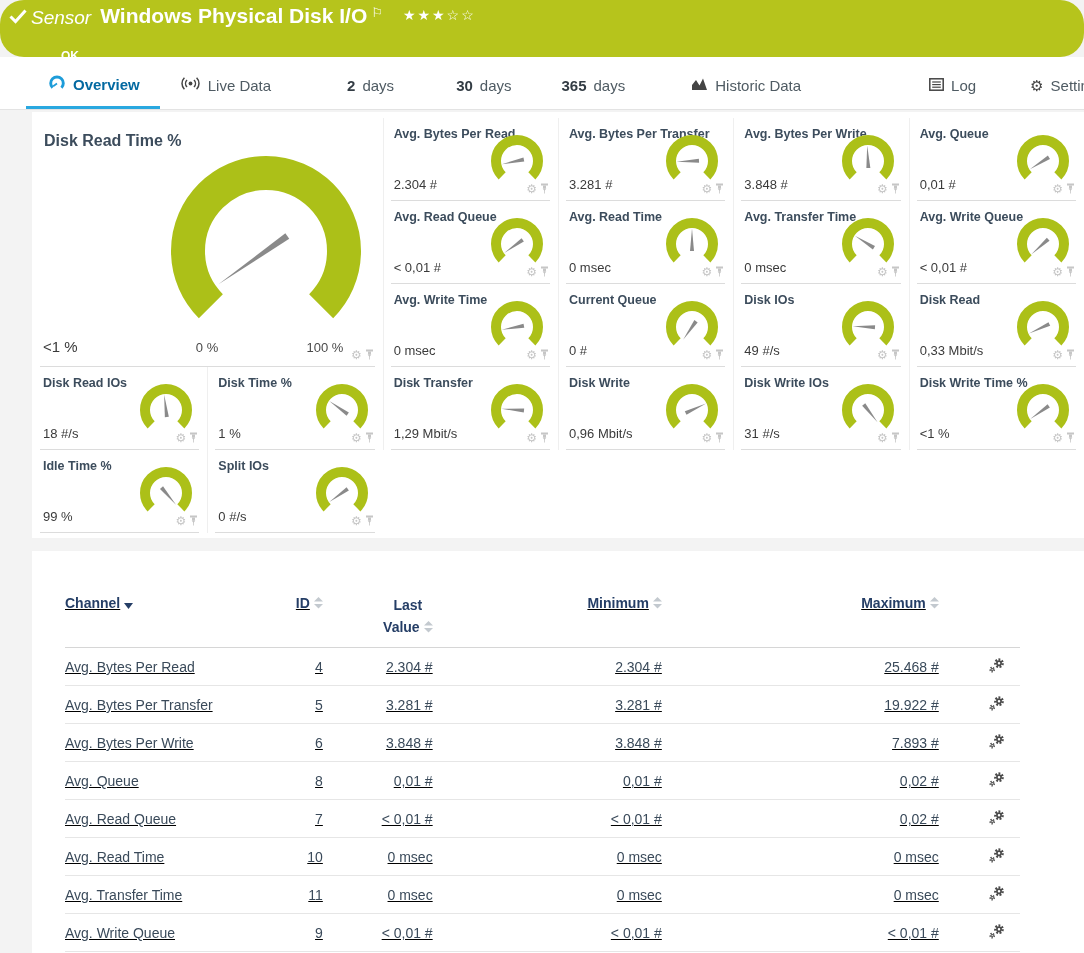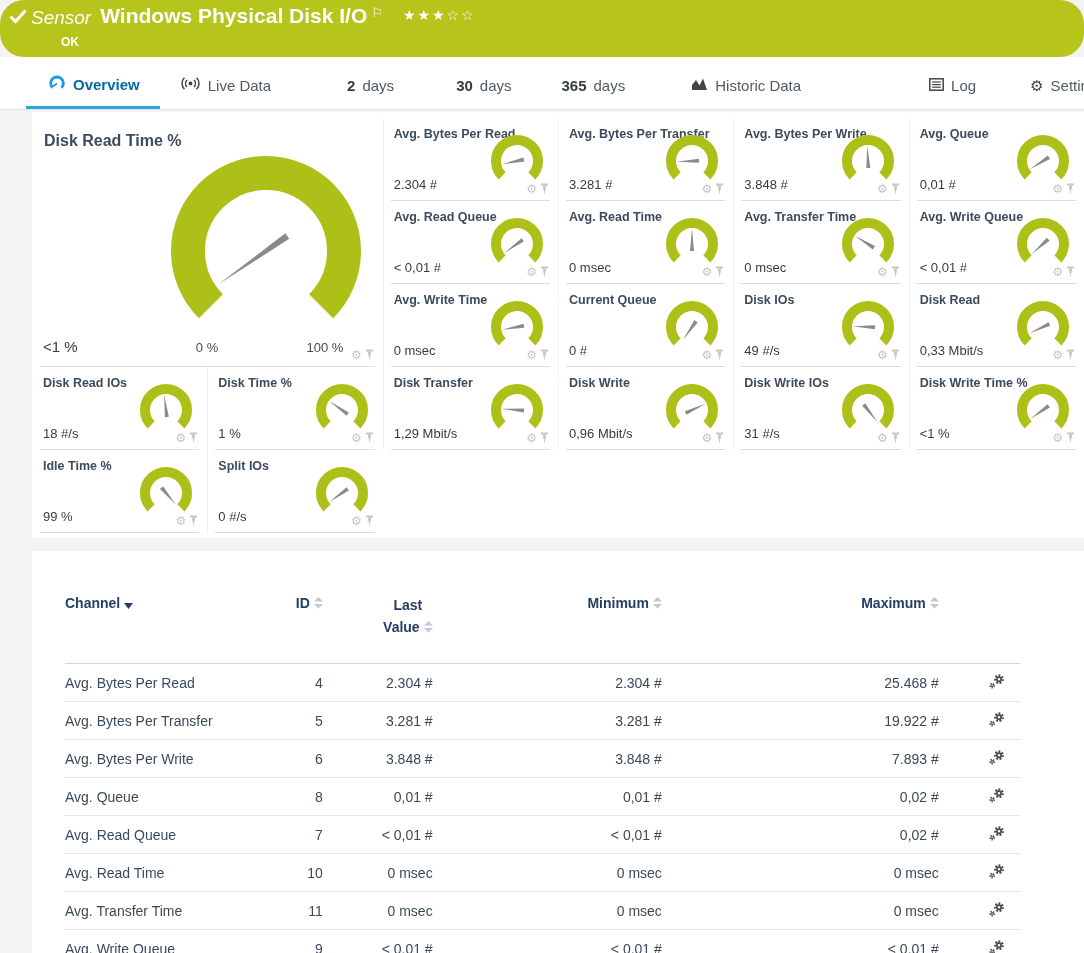--- a/index.html
+++ b/index.html
@@ -7,37 +7,37 @@
   body { background:#f3f3f3; font-family:"Liberation Sans", sans-serif; position:relative; }
 
   
   .topbar { height:57px; background:#b6c41c; color:#fff; position:relative;border-radius:24px; }
   .check-icon { position:absolute; left:9px; top:9px; }
   .title-row { position:absolute; left:31px; top:4px; display:flex; align-items:flex-start; white-space:nowrap; }
   .kind { font-style:italic; font-size:19px; margin:3px 9px 0 0; }
   .sensor-title { font-size:21px; font-weight:bold; }
   .flag { font-size:13px; margin:1px 0 0 4px; }
   .stars { font-size:14px; letter-spacing:2px; margin:3px 0 0 20px; }
-  .ok { position:absolute; left:61px; top:35px; font-size:12px; font-weight:bold; }
+  .ok { position:absolute; left:61px; top:49px; font-size:12px; font-weight:bold; }
 
   
   .tabbar { height:53px; background:#fff; display:flex; align-items:flex-end; padding-left:42px; border-bottom:1px solid #e3e3e3; }
   .tab { display:flex; align-items:center; gap:7px; font-size:15px; color:#4f5b63; padding:0 6px 15px; position:relative; cursor:pointer; white-space:nowrap; }
   .tab .strong { font-weight:bold; color:#333c44; }
   .tab .strong:empty { display:none; }
   .tab.active { color:#0369a1; font-weight:bold; }
   .tab.active::after { content:""; position:absolute; left:-16px; right:-14px; bottom:0; height:3px; background:#29a8e0; }
   .tab:nth-child(1){margin-right:28px} .tab:nth-child(2){margin-right:64px}
   .tab:nth-child(3){margin-right:50px} .tab:nth-child(4){margin-right:38px}
   .tab:nth-child(5){margin-right:54px} .tab:nth-child(6){margin-right:116px}
   .tab:nth-child(7){margin-right:42px}
   .gear-glyph { font-size:15px; color:#444; line-height:1; }
 
   
-  .content { padding-left:32px; }
+  .content { padding-left:32px;text-decoration:underline; }
   .panel { background:#fff; }
   .panel.gauges { margin-top:2px; height:426px; padding-top:6px; }
   .tiles { display:grid; grid-template-columns:repeat(6,1fr); grid-auto-rows:83px; }
   .tile { position:relative; }
   .tile::after { content:""; position:absolute; left:8px; right:8px; bottom:0; border-bottom:1px solid #dcdcdc; }
   .tiles > .tile:not(:nth-child(14)):not(:nth-child(20)):not(.big) { box-shadow: inset 1px 0 0 #efefef; }
   .tile-title { position:absolute; left:11px; top:9px; font-size:12.5px; font-weight:bold; color:#3c4c5c; white-space:nowrap; }
   .tile .gauge { position:absolute; right:13px; top:15px; }
   .tile-value { position:absolute; left:11px; bottom:9px; font-size:13px; color:#3a3a3a; white-space:nowrap; }
   .tile-icons { position:absolute; right:9px; bottom:3px; display:flex; gap:3px; align-items:center; color:#c6c6c6; }
@@ -45,21 +45,21 @@
   .tile.big { grid-column:1/3; grid-row:1/4; }
   .big .tile-title { font-size:16px; top:14px; left:12px; }
   .big .gauge { left:116px; top:31px; right:auto; }
   .big .tile-value { font-size:15px; bottom:12px; }
   .glabel { position:absolute; width:60px; text-align:center; top:222px; font-size:13px; color:#4a4a4a; }
   .glabel.zero { left:145px; } .glabel.hundred { left:263px; }
 
   
   .panel.table { margin-top:13px; height:402px; padding:44px 64px 0 33px; overflow:hidden; }
   table { width:100%; border-collapse:collapse; table-layout:fixed; }
-  th { font-size:14px; color:#253e66; text-align:right; vertical-align:top; font-weight:bold; padding-bottom:24px; border-bottom:1px solid #d6d6d6; cursor:pointer; }
+  th { font-size:14px; color:#253e66; text-align:right; vertical-align:top; font-weight:bold; padding-bottom:8px; border-bottom:1px solid #d6d6d6; cursor:pointer; }
   th.col-channel { text-align:left; }
   th.col-gear { cursor:default; }
   .hdr-stack { display:inline-block; text-align:center; line-height:1.55; }
   td { font-size:14px; color:#3a4a5a; height:38px; border-bottom:1px solid #e6e6e6; white-space:nowrap; }
   td.num { text-align:right; }
   td.c-gear { text-align:right; padding-right:14px; }
   .rowgear { cursor:pointer; display:inline-block; }
   .sort-icon { margin-left:4px; vertical-align:-1px; }
 </style>
 </head>

